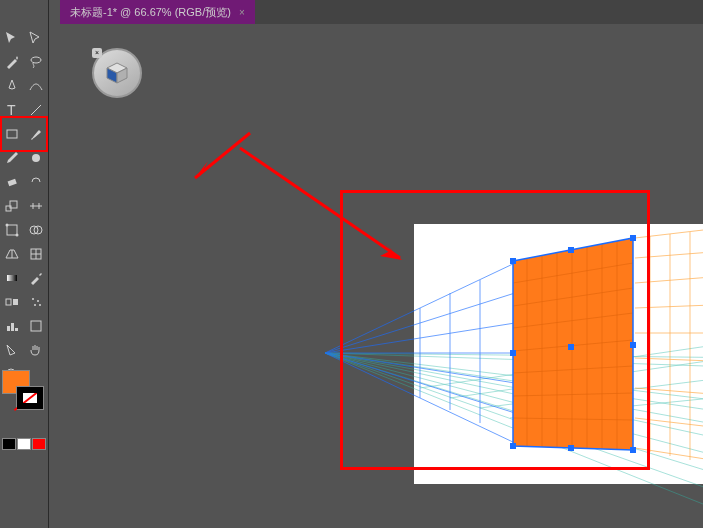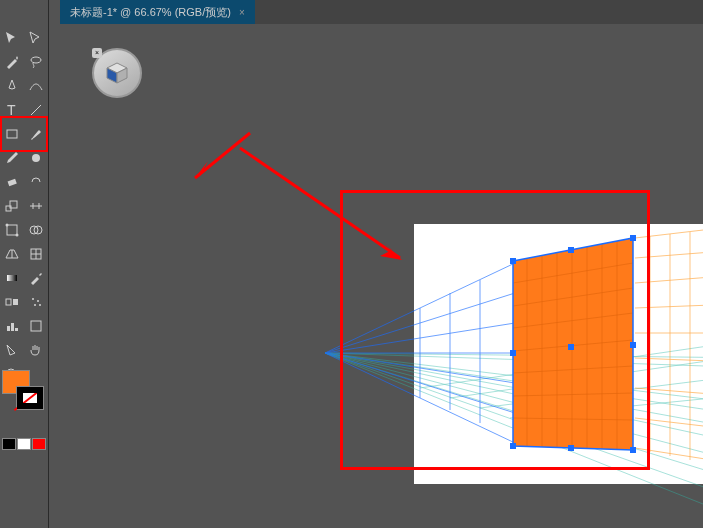--- a/index.html
+++ b/index.html
@@ -13,21 +13,21 @@
   .color-swatches { position: absolute; left: 2px; top: 370px; }
   .fill-swatch { width: 28px; height: 24px; background: #ff7a1a; border: 1px solid #888; }
   .stroke-swatch { width: 28px; height: 24px; background: #fff; border: 1px solid #888; margin-top: -8px; margin-left: 14px; position: relative; }
   .stroke-swatch::after { content: ''; position: absolute; left: 0; top: 0; right: 0; bottom: 0; border: 6px solid #000; }
   .stroke-swatch::before { content: ''; position: absolute; left: -2px; bottom: -2px; width: 34px; height: 2px; background: red; transform: rotate(-38deg); transform-origin: left bottom; }
   
   .mini-swatches { position: absolute; left: 2px; top: 438px; display: flex; gap: 1px; }
   .mini-swatch { width: 14px; height: 12px; border: 1px solid #888; }
   
   .tab-bar { position: absolute; left: 60px; top: 0; right: 0; height: 24px; background: #434343; display: flex; align-items: center; }
-  .tab { height: 24px; padding: 0 10px; background: #0c4a6e; color: #ccc; font-size: 11px; display: flex; align-items: center; gap: 8px; }
+  .tab { height: 24px; padding: 0 10px; background: #701a75; color: #ccc; font-size: 11px; display: flex; align-items: center; gap: 8px; }
   .tab-close { color: #999; font-size: 10px; }
   
   .canvas-area { position: absolute; left: 60px; top: 24px; right: 0; bottom: 0; background: #535353; }
   
   .widget-3d { position: absolute; left: 32px; top: 24px; width: 50px; height: 50px; border-radius: 50%; background: linear-gradient(145deg,#dcdcdc,#a8a8a8); border: 2px solid #999; display: flex; align-items: center; justify-content: center; }
   .widget-3d-close { position: absolute; top: -2px; left: -2px; width: 10px; height: 10px; background: #ccc; border-radius: 2px; font-size: 7px; text-align: center; line-height: 10px; }
   
   .annotation-box-1 { position: absolute; left: 0; top: 116px; width: 48px; height: 36px; border: 2px solid red; pointer-events: none; }
   .annotation-box-2 { position: absolute; left: 340px; top: 190px; width: 310px; height: 280px; border: 3px solid red; pointer-events: none; }
   

